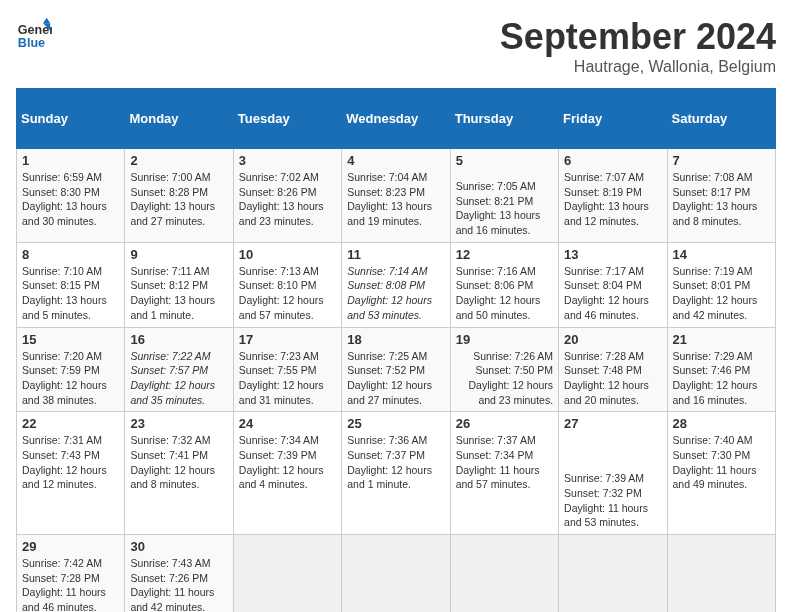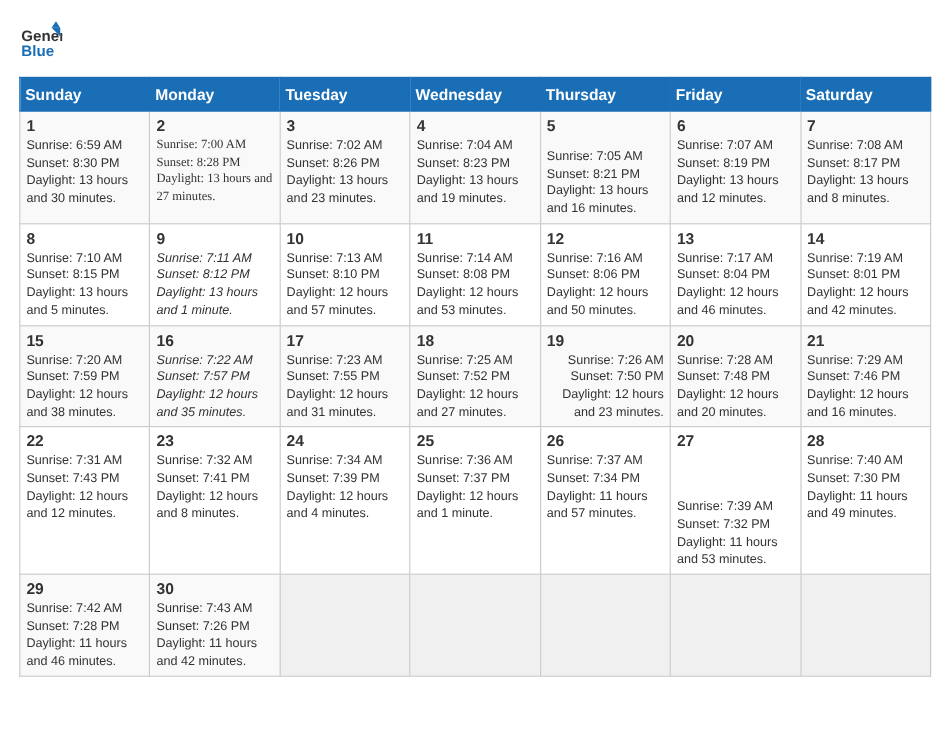--- a/index.html
+++ b/index.html
@@ -38,21 +38,21 @@
       color: #555;
     }
     table {
       width: 100%;
       border-collapse: collapse;
       font-size: 11px;
     }
     thead tr th {
       background-color: #1a6eb5;
       color: #fff;
-      padding: 6px 4px;
+      padding: 22px 4px;
       text-align: left;
       font-size: 13px;
       font-weight: bold;
       border: 1px solid #1a6eb5;
     }
     tbody tr td {
       border: 1px solid #ccc;
       vertical-align: top;
       padding: 4px 5px;
       width: 14.28%;
@@ -84,20 +84,22 @@
 <div class="header-area">
   <div class="logo">
     <svg class="logo-icon" viewBox="0 0 40 40">
       <text x="2" y="20" font-size="14" font-weight="bold" fill="#333">General</text>
       <text x="2" y="34" font-size="14" font-weight="bold" fill="#1a6eb5">Blue</text>
       <polygon points="30,8 38,8 34,2" fill="#1a6eb5"></polygon>
       <polygon points="30,8 38,8 38,16" fill="#1a6eb5"></polygon>
     </svg>
   </div>
   <div class="title-area">
+    <div class="main-title">September 2024</div>
+    <div class="subtitle">Hautrage, Wallonia, Belgium</div>
   </div>
 </div>
 
 <table>
   <thead>
     <tr>
       <th>Sunday</th>
       <th>Monday</th>
       <th>Tuesday</th>
       <th>Wednesday</th>
@@ -109,21 +111,21 @@
   <tbody id="calendar-body">
   <tr>
         <td>
           <span class="day-num">1</span>
           <div class="day-info" style="white-space: pre-line;">Sunrise: 6:59 AM
 Sunset: 8:30 PM
 Daylight: 13 hours and 30 minutes.</div>
         </td>
         <td>
           <span class="day-num">2</span>
-          <div class="day-info" style="white-space: pre-line; font-family: Liberation Serif, serif;">Sunrise: 7:00 AM
+          <div class="day-info" style="white-space: pre-line;">Sunrise: 7:00 AM
 Sunset: 8:28 PM
 Daylight: 13 hours and 27 minutes.</div>
         </td>
         <td>
           <span class="day-num">3</span>
           <div class="day-info" style="white-space: pre-line;">Sunrise: 7:02 AM
 Sunset: 8:26 PM
 Daylight: 13 hours and 23 minutes.</div>
         </td>
         <td>
@@ -153,33 +155,33 @@
       </tr>
       <tr>
         <td>
           <span class="day-num">8</span>
           <div class="day-info" style="white-space: pre-line;">Sunrise: 7:10 AM
 Sunset: 8:15 PM
 Daylight: 13 hours and 5 minutes.</div>
         </td>
         <td>
           <span class="day-num">9</span>
-          <div class="day-info" style="white-space: pre-line; font-style: italic;">Sunrise: 7:11 AM
+          <div class="day-info" style="white-space: pre-line;">Sunrise: 7:11 AM
 Sunset: 8:12 PM
 Daylight: 13 hours and 1 minute.</div>
         </td>
         <td>
           <span class="day-num">10</span>
           <div class="day-info" style="white-space: pre-line;">Sunrise: 7:13 AM
 Sunset: 8:10 PM
 Daylight: 12 hours and 57 minutes.</div>
         </td>
         <td>
           <span class="day-num">11</span>
-          <div class="day-info" style="white-space: pre-line;">Sunrise: 7:14 AM
+          <div class="day-info" style="white-space: pre-line; font-style: italic;">Sunrise: 7:14 AM
 Sunset: 8:08 PM
 Daylight: 12 hours and 53 minutes.</div>
         </td>
         <td>
           <span class="day-num">12</span>
           <div class="day-info" style="white-space: pre-line;">Sunrise: 7:16 AM
 Sunset: 8:06 PM
 Daylight: 12 hours and 50 minutes.</div>
         </td>
         <td>

